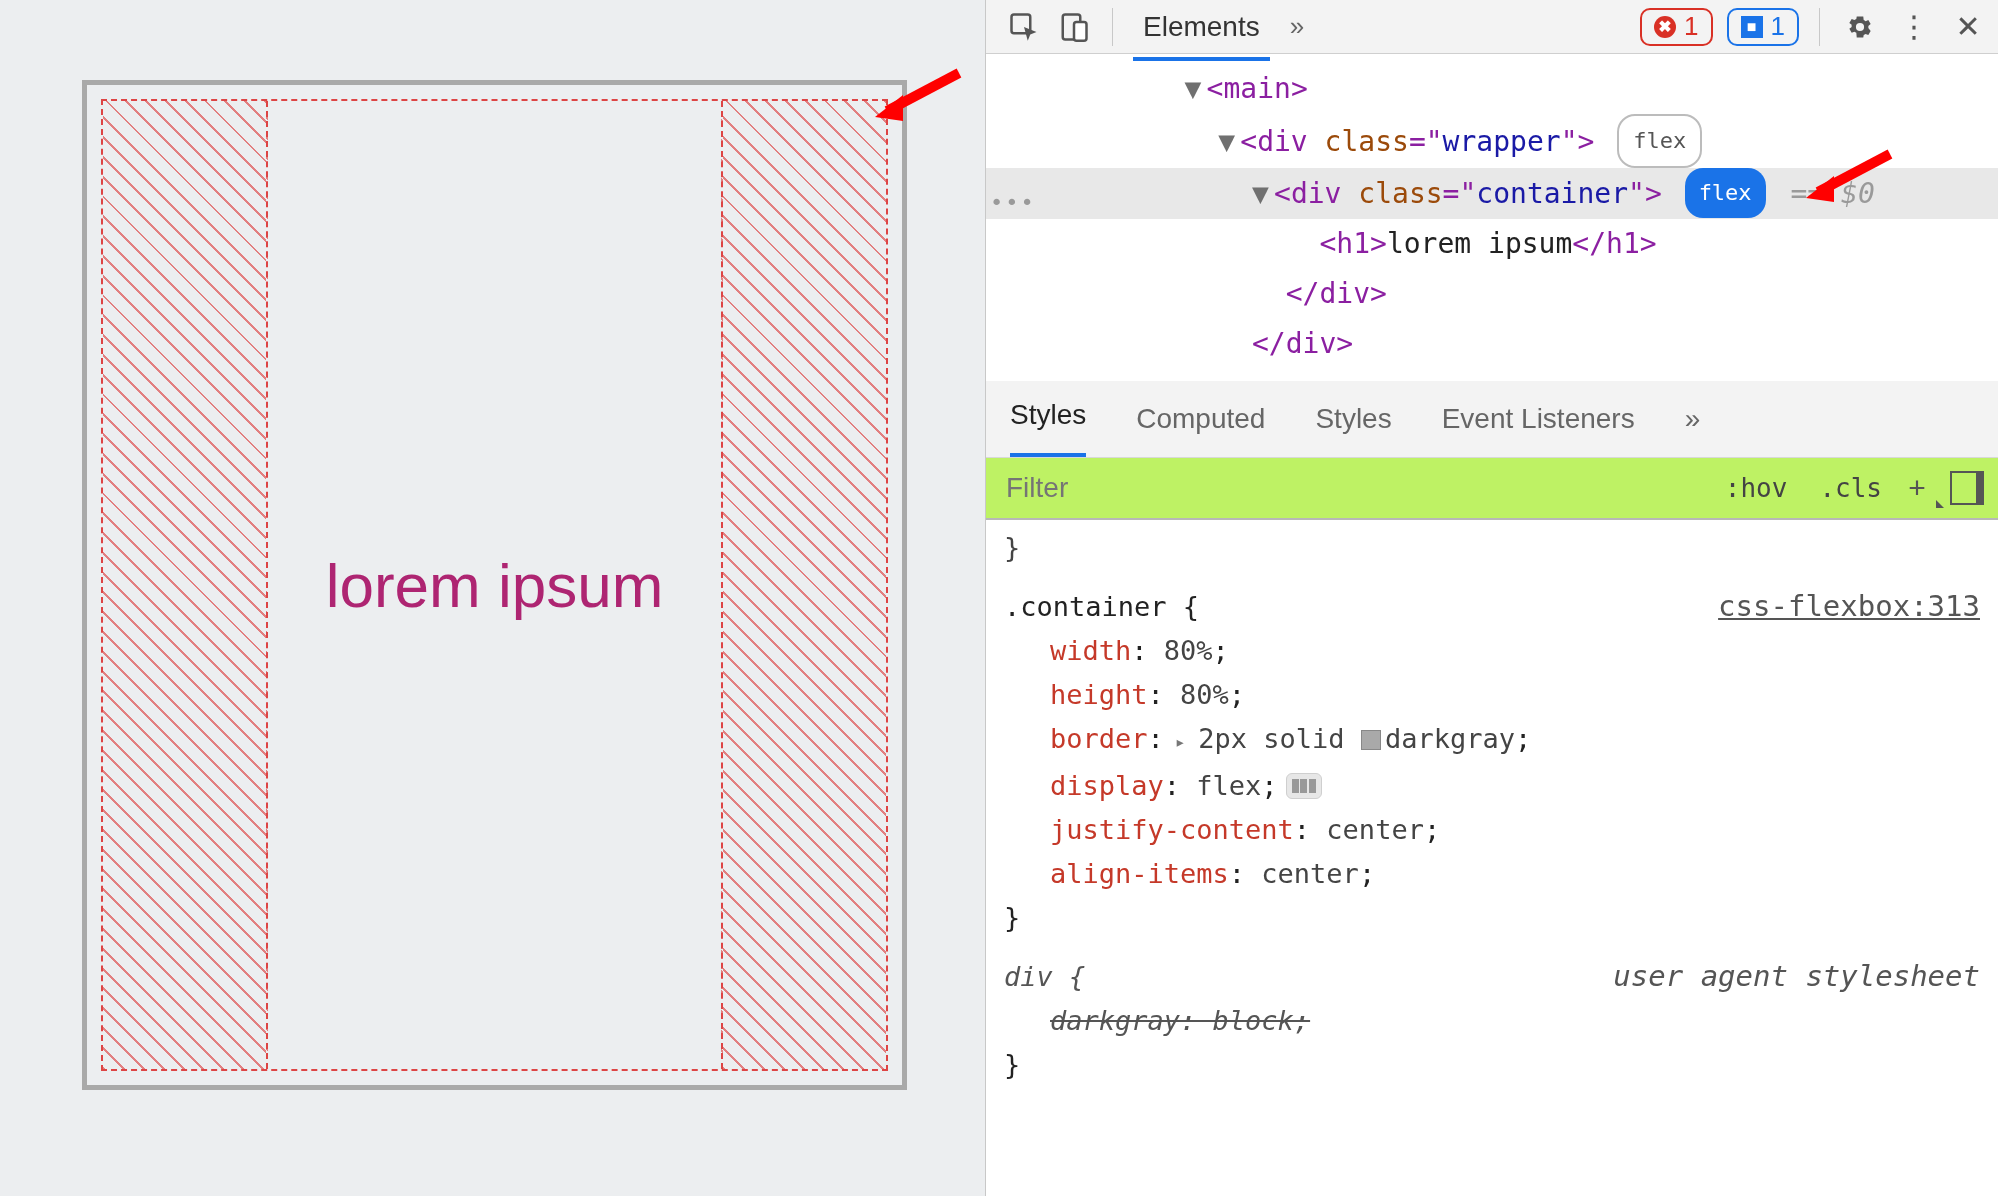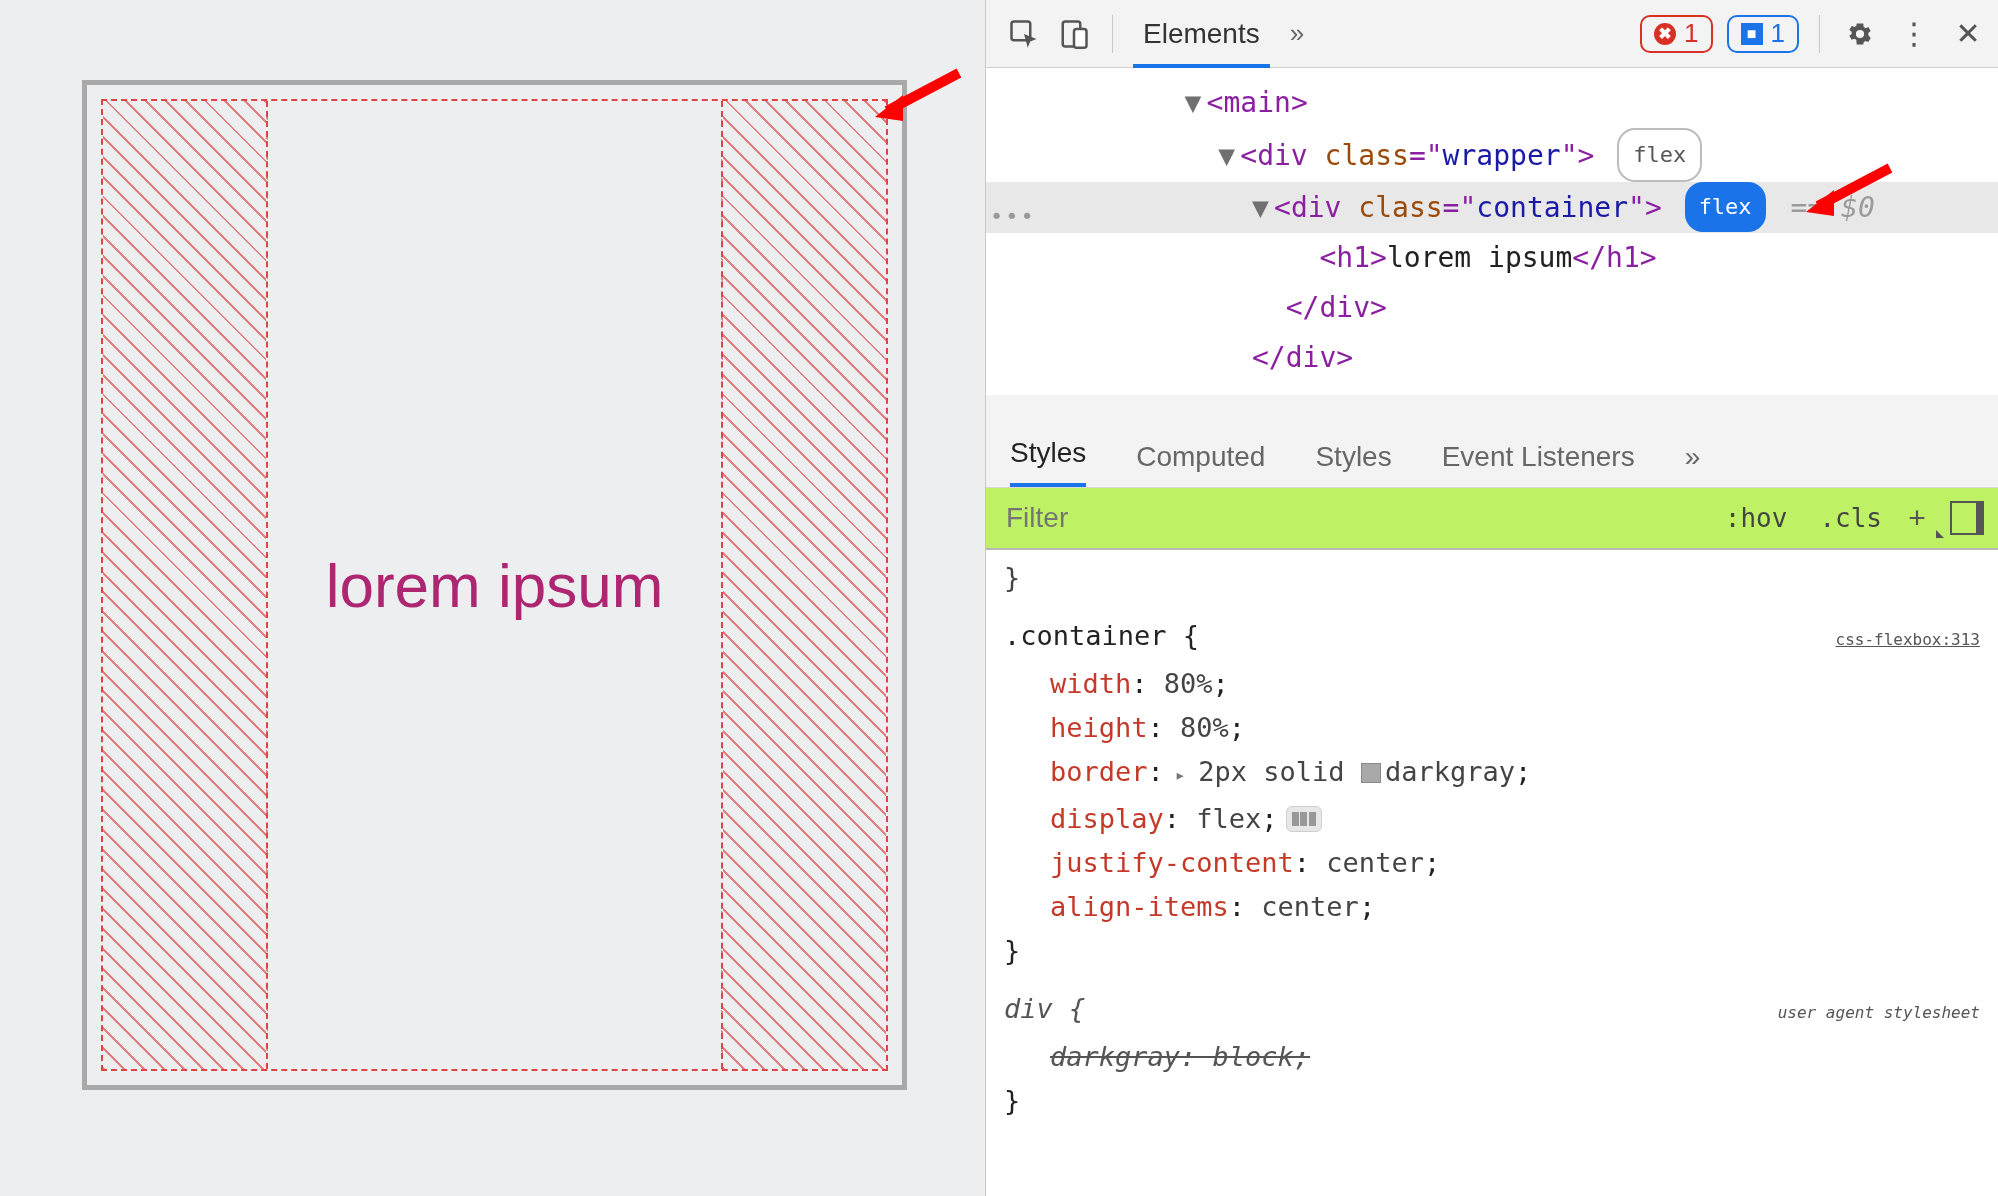--- a/index.html
+++ b/index.html
@@ -67,21 +67,21 @@
   
   .right-pane {
     flex:1; background:#fff;
     display:flex; flex-direction:column;
     border-left:1px solid #c8c8c8;
     font-family: "Helvetica Neue", Arial, sans-serif;
   }
 
   
   .toolbar {
-    height:68px;
+    height:54px;
     border-bottom:1px solid #cfcfcf;
     display:flex; align-items:center;
     padding:0 10px 0 20px;
     gap:14px;
     background:#f3f3f3;
     position:relative;
   }
   .tb-icon {
     width:36px; height:36px; display:flex; align-items:center; justify-content:center;
     color:#555;
@@ -167,21 +167,21 @@
 
   
   .subtabs {
     display:flex; gap:50px;
     padding:18px 24px 0;
     border-bottom:1px solid #d8d8d8;
     font-size:28px; color:#666;
     align-items:flex-end;
     background:#f3f3f3;
   }
-  .subtab { padding-bottom:14px;margin-top:24px; }
+  .subtab { padding-bottom:22px; }
   .subtab.active { color:#222; border-bottom:4px solid #1a73e8; }
   .subtab.chev { color:#666; }
 
   
   .filter-row {
     display:flex; align-items:center;
     border-bottom:2px solid #b8b8b8;
     background:#bef264;
   }
   .filter-input {
@@ -206,21 +206,21 @@
   .rules {
     font-family: Menlo, Consolas, monospace;
     font-size:27px; line-height:44px;
     padding:6px 18px 18px;
     overflow:auto; flex:1;
     color:#222;
   }
   .rules .stub { color:#444; }
   .rule-head { display:flex; justify-content:space-between; align-items:baseline; padding-top:14px;}
   .rule-head.italic { font-style:italic; color:#555;text-align:right;}
-  .source { color:#555; text-decoration:underline; font-size:16px;}
+  .source { color:#555; text-decoration:underline; font-size:29px;}
   .source.italic { text-decoration:none;margin-left:44px;}
   .decl { padding-left:46px; }
   .prop { color:#c53929; }
   .val  { color:#444; }
   .swatch {
     display:inline-block; width:20px; height:20px;
     background:#a9a9a9; border:1px solid #888; vertical-align:-2px; margin-right:4px;
   }
   .tri-small { color:#777; font-size:18px; padding-right:2px;}
   .flex-editor {

